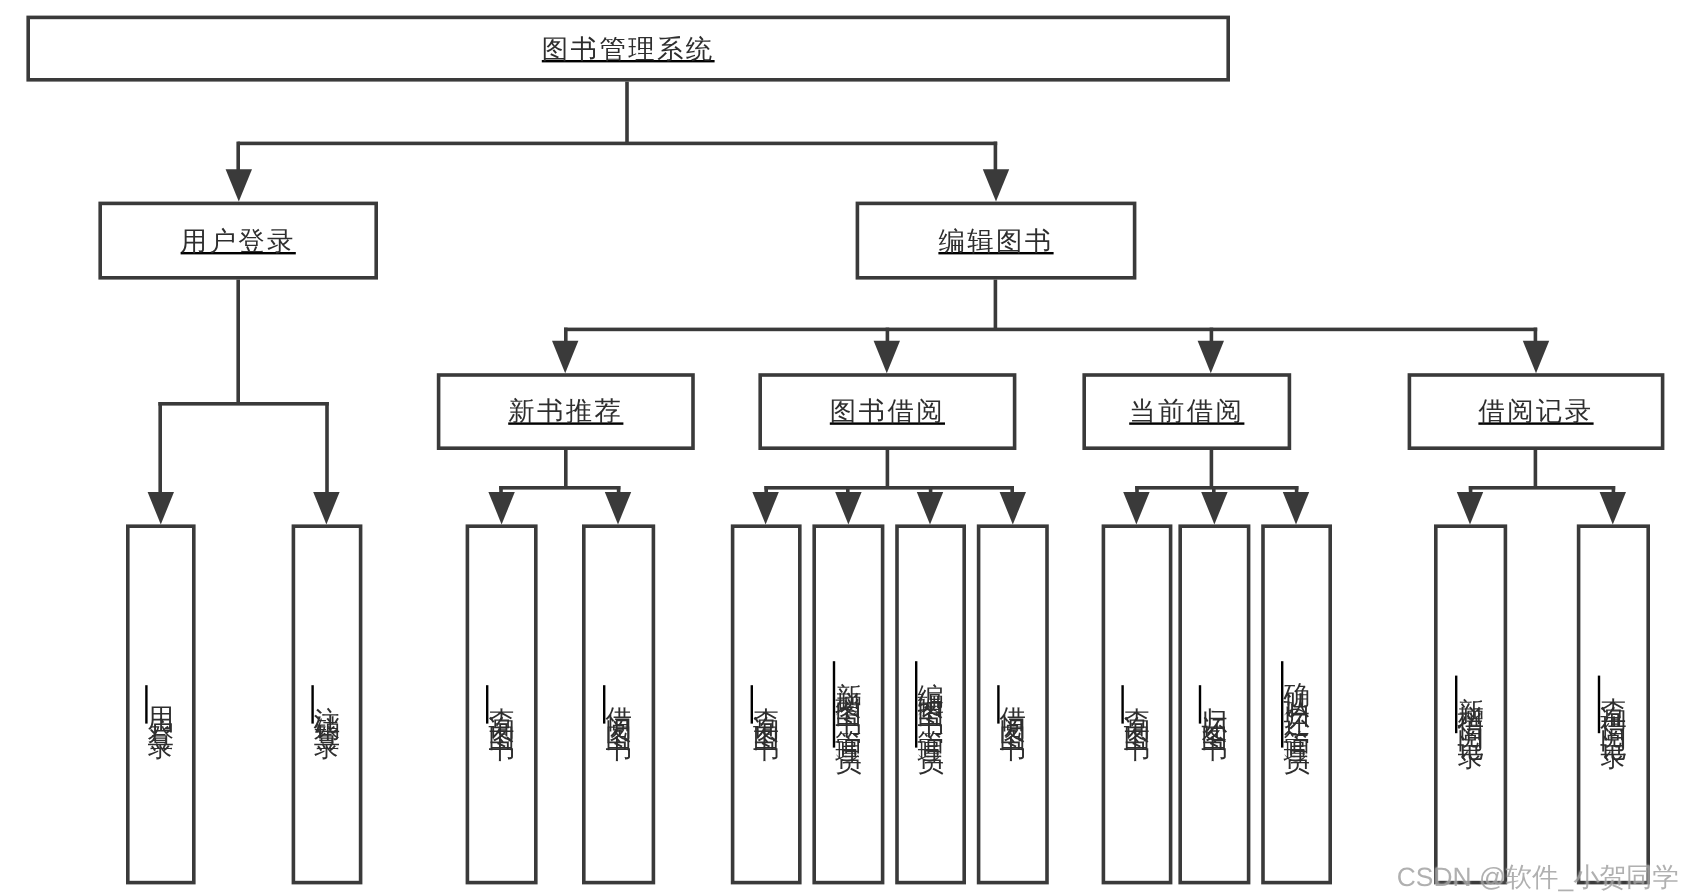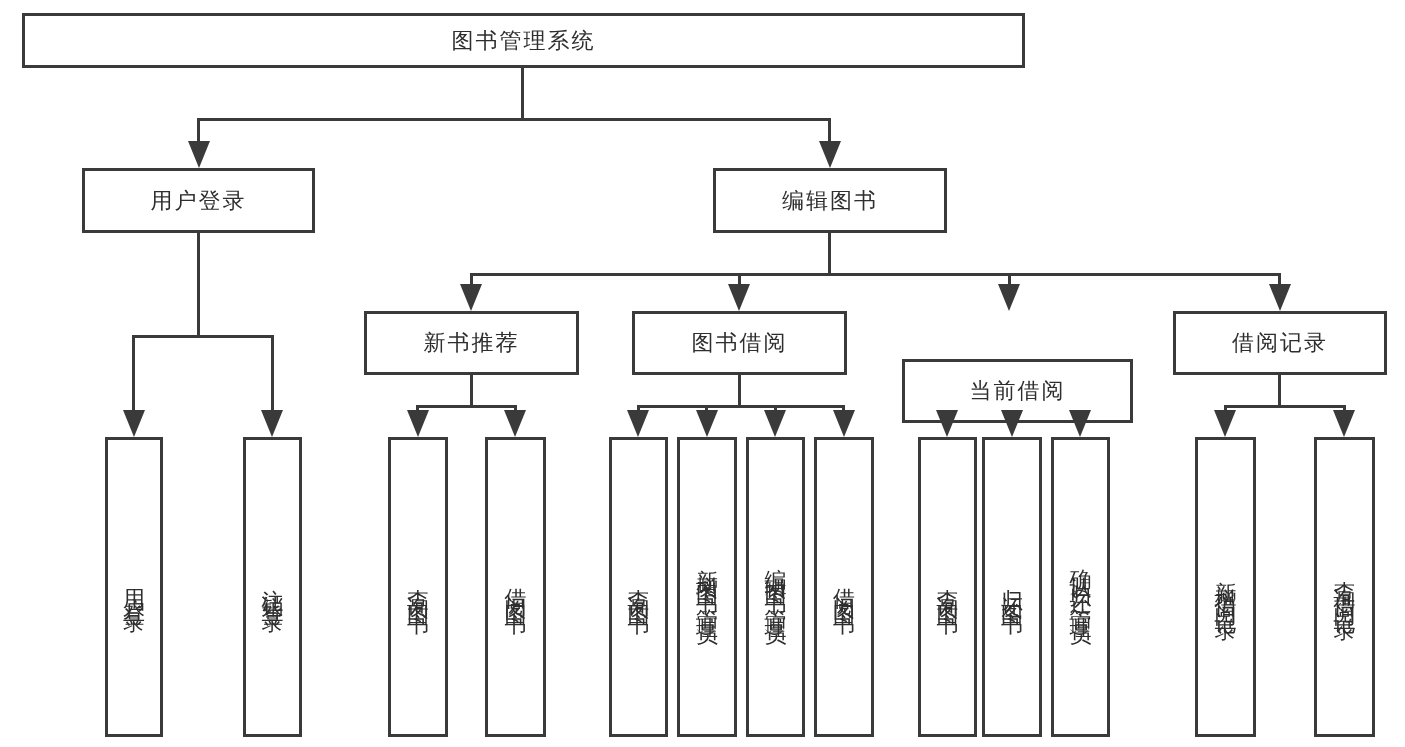--- a/index.html
+++ b/index.html
@@ -13,20 +13,21 @@
   }
   .box {
     position: absolute;
     box-sizing: border-box;
     border: 3px solid #3a3a3a;
     background: #ffffff;
     display: flex;
     align-items: center;
     justify-content: center;
     z-index: 2;
+    text-decoration: underline;
   }
   .hlabel {
     font-size: 22px;
     letter-spacing: 2px;
     color: #2e2e2e;
     white-space: nowrap;
   }
   .vtext {
     writing-mode: vertical-lr;
     text-orientation: mixed;
@@ -108,21 +109,21 @@
   <div class="arr" style="left:728px; top:284px;"></div>
   <div class="arr" style="left:998px; top:284px;"></div>
   <div class="arr" style="left:1269px; top:284px;"></div>
 
   <div class="box" style="left:632px; top:311px; width:215px; height:64px;">
     <span class="hlabel">图书借阅</span>
   </div>
   <div class="box" style="left:364px; top:311px; width:215px; height:64px;">
     <span class="hlabel">新书推荐</span>
   </div>
-  <div class="box" style="left:902px; top:311px; width:231px; height:64px;margin-top:48px;">
+  <div class="box" style="left:902px; top:311px; width:174px; height:64px;">
     <span class="hlabel">当前借阅</span>
   </div>
   <div class="box" style="left:1173px; top:311px; width:214px; height:64px;">
     <span class="hlabel">借阅记录</span>
   </div>
 
   <div class="vline" style="left:470px; top:373px; height:34px;"></div>
   <div class="hline" style="left:416px; top:405px; width:101px;"></div>
   <div class="vline" style="left:416px; top:405px; height:10px;"></div>
   <div class="vline" style="left:514px; top:405px; height:10px;"></div>
@@ -193,14 +194,15 @@
     <span class="vtext">确认归还（管理员）</span>
   </div>
 
   <div class="box" style="left:1195px; top:437px; width:61px; height:300px;">
     <span class="vtext">新增借阅记录</span>
   </div>
   <div class="box" style="left:1314px; top:437px; width:61px; height:300px;">
     <span class="vtext">查询借阅记录</span>
   </div>
 
+  <div class="watermark">CSDN @软件_小贺同学</div>
 
 </div>
 
 </body></html>

